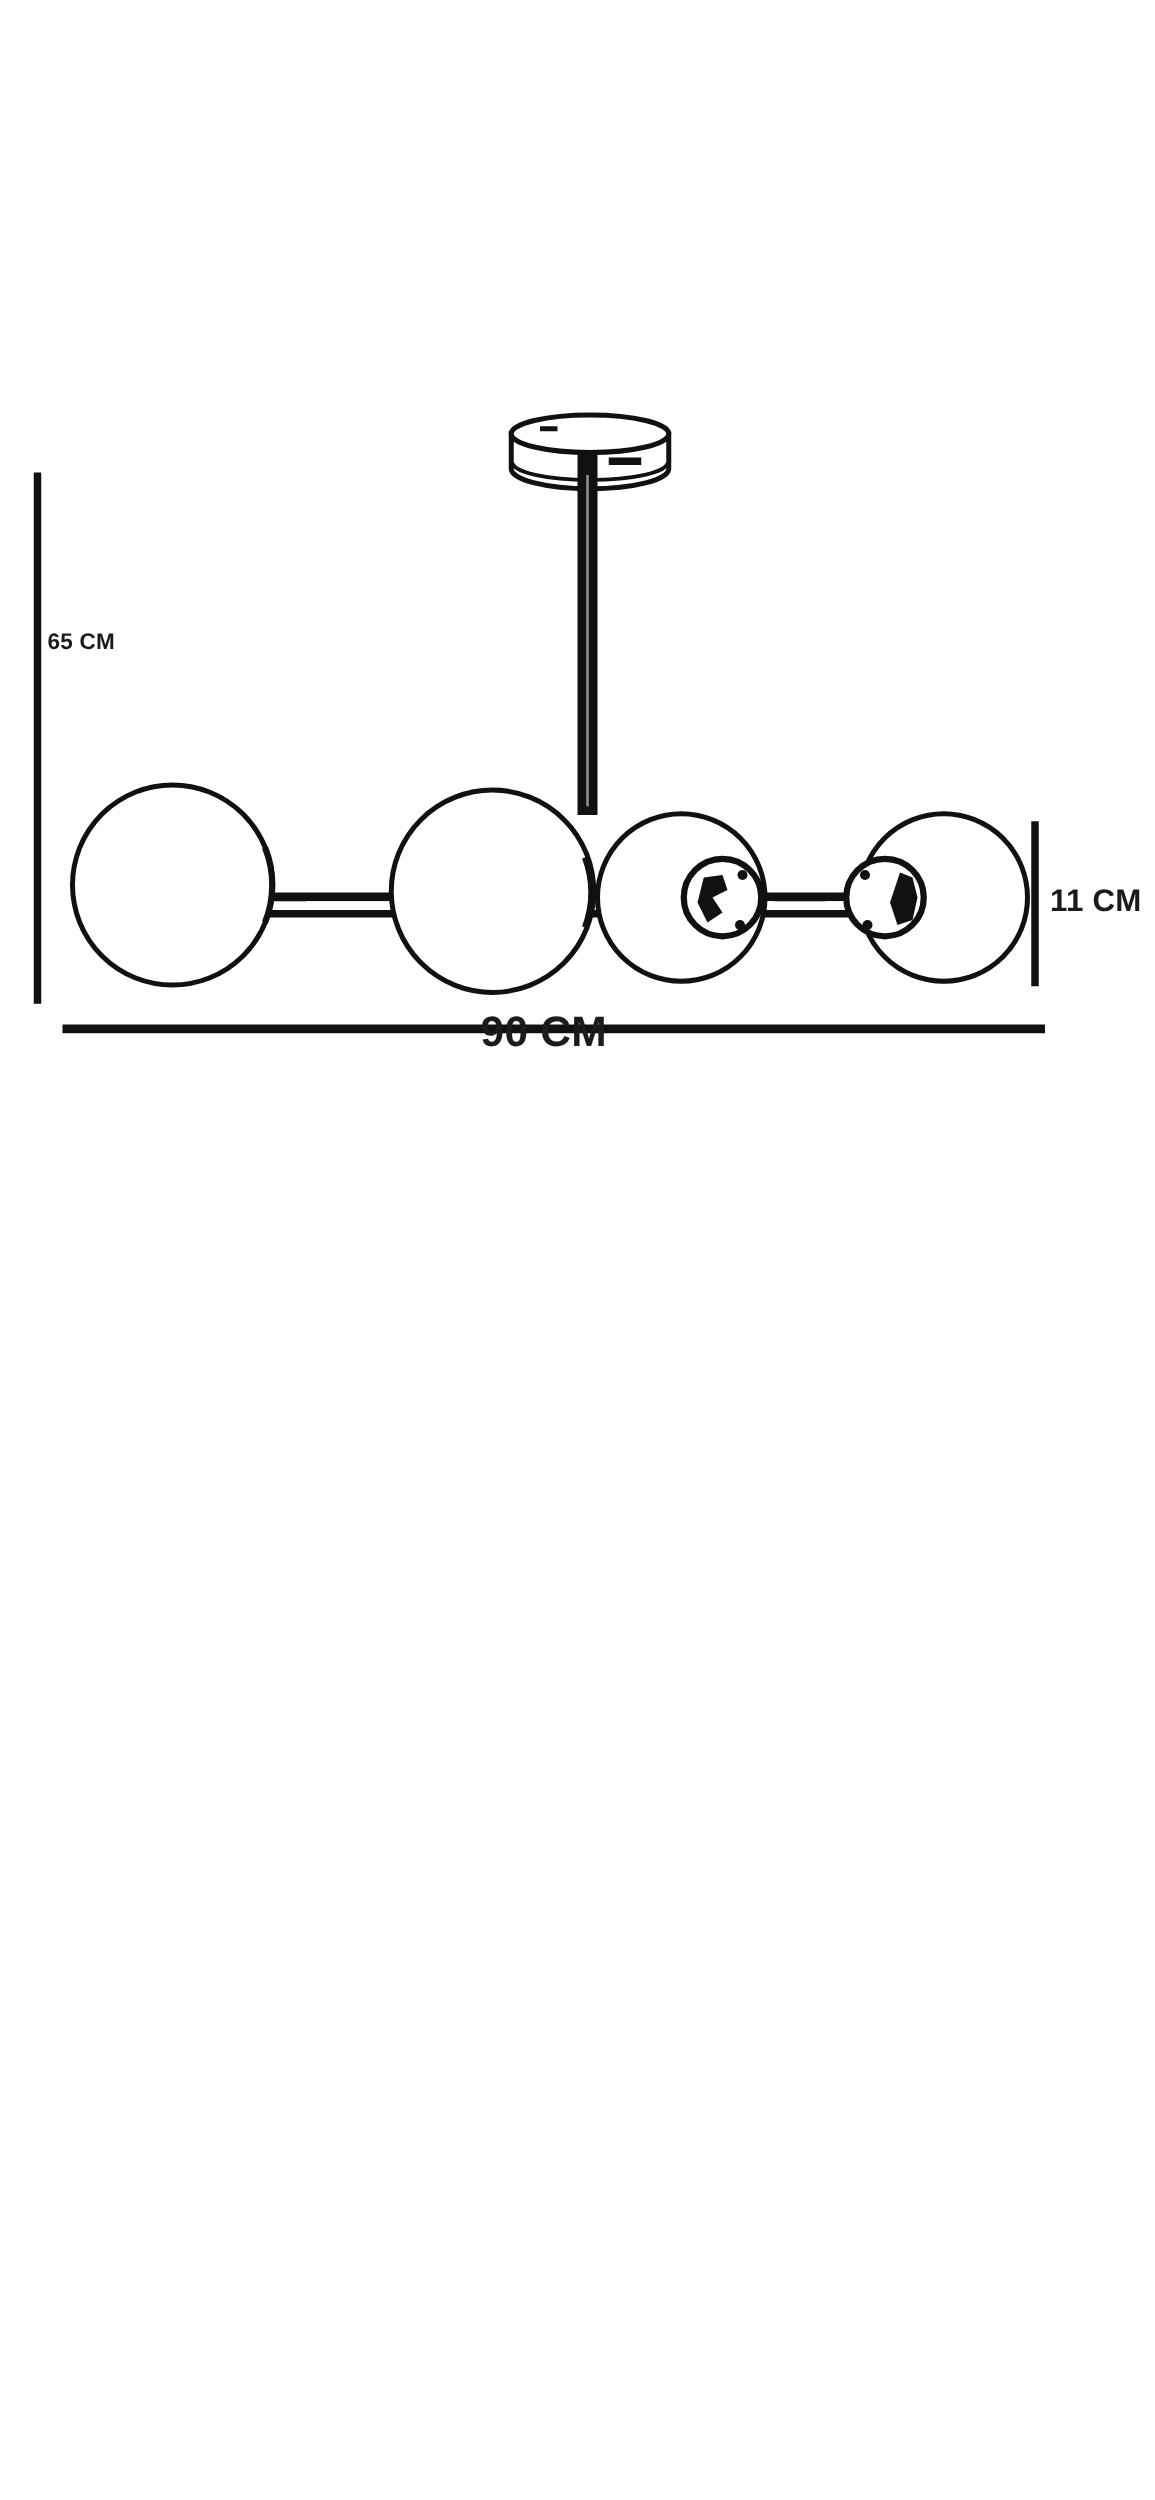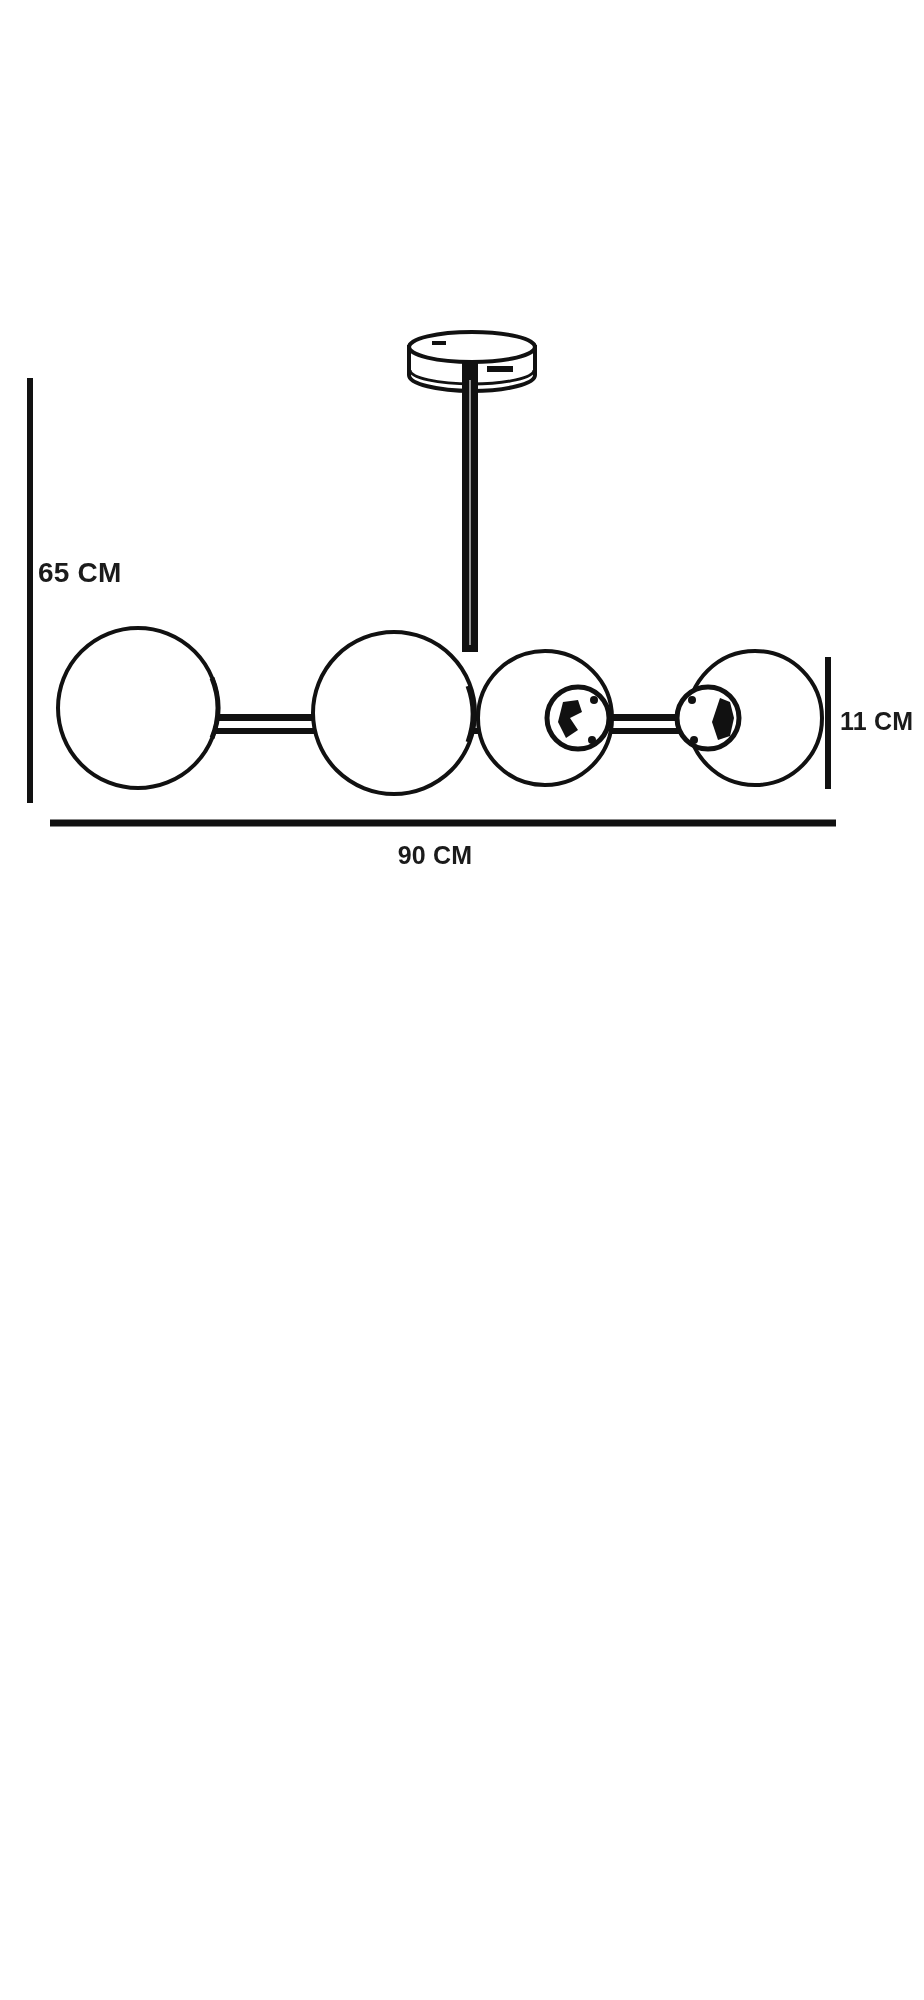--- a/index.html
+++ b/index.html
@@ -28,34 +28,34 @@
   .dim-label {
     position: absolute;
     font-family: "Liberation Sans", sans-serif;
     font-weight: bold;
     color: #1b1b1b;
     white-space: nowrap;
     letter-spacing: 0.2px;
   }
   #label-height {
     left: 38px;
-    top: 557px;
-    font-size: 28px;
+    top: 503px;
+    font-size: 18px;
   }
   #label-depth {
     left: 840px;
     top: 707px;
     font-size: 25px;
   }
   #label-width {
     left: 0px;
-    top: 841px;
+    top: 807px;
     width: 870px;
     text-align: center;
-    font-size: 25px;
+    font-size: 34px;
   }
 </style>
 </head>
 <body>
 
 <div id="page">
 
   <svg id="drawing-svg" viewBox="0 0 924 2000">
 
     <g>

